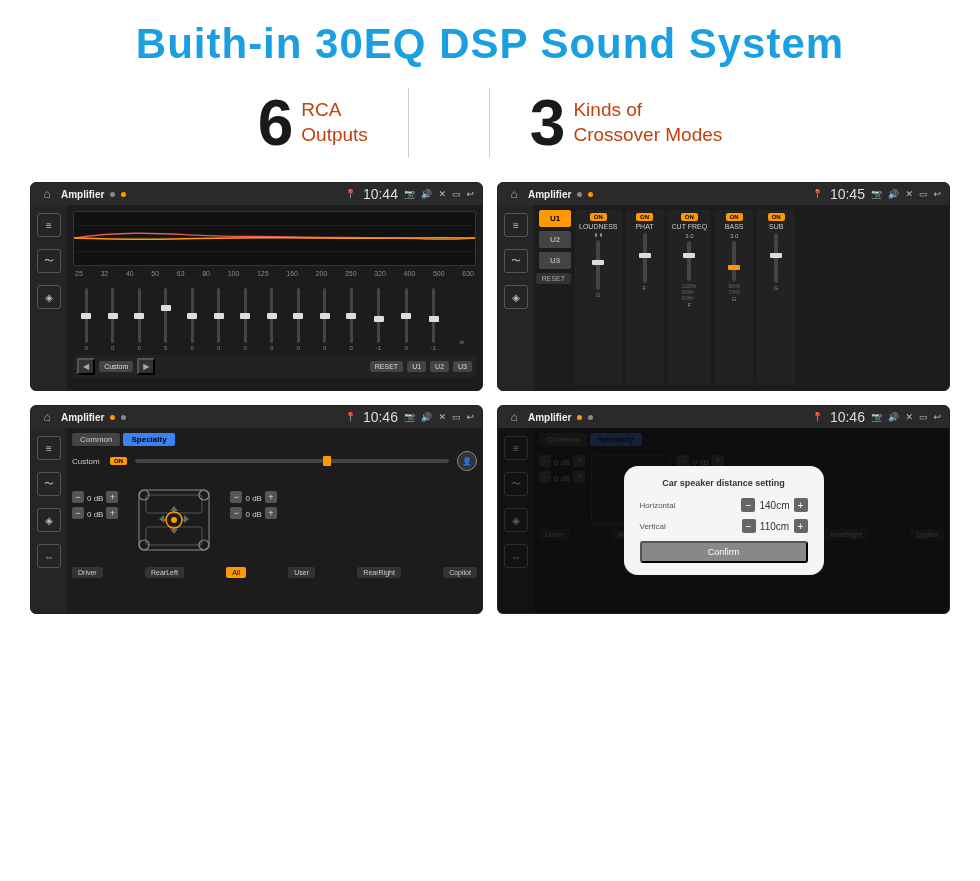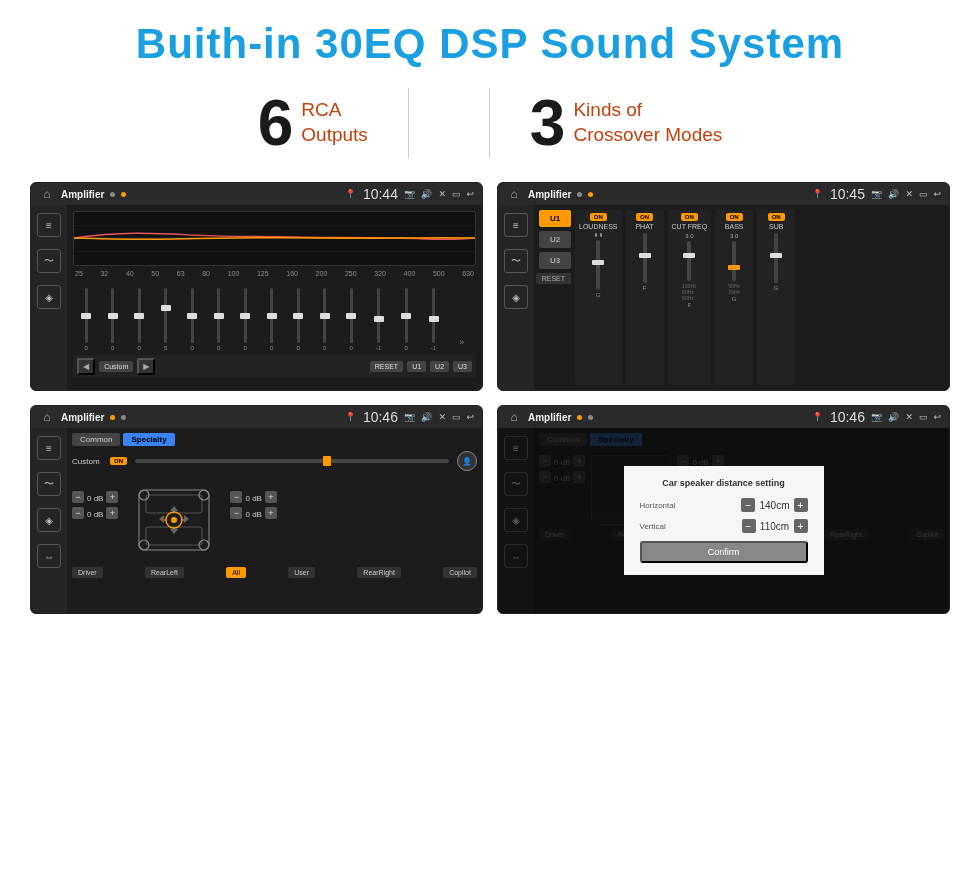--- a/index.html
+++ b/index.html
@@ -405,21 +405,21 @@
       position: absolute;
       top: 0; left: 0; right: 0; bottom: 0;
       background: rgba(0,0,0,0.5);
       display: flex;
       align-items: center;
       justify-content: center;
       z-index: 10;
     }
     .dialog-box {
       background: #f5f5f5;
-      border-radius: 0;
+      border-radius: 14px;
       padding: 12px 16px;
       width: 200px;
     }
     .dialog-title {
       font-size: 9px;
       color: #333;
       font-weight: bold;
       text-align: center;
       margin-bottom: 10px;
     }

